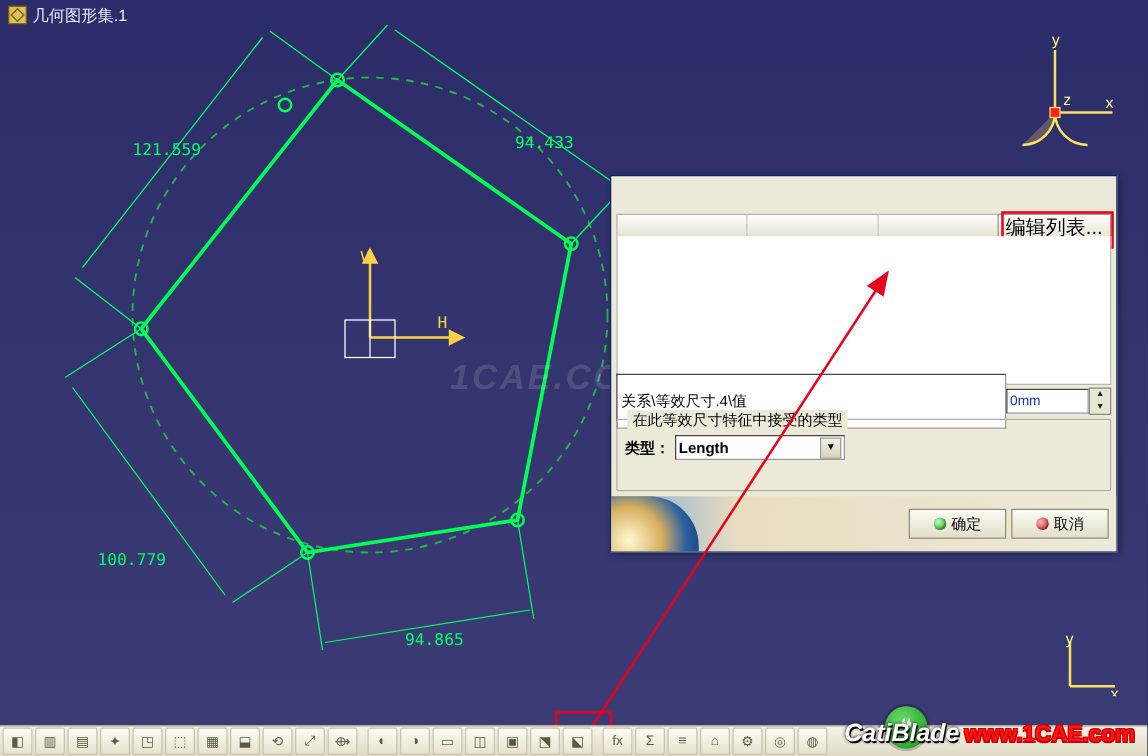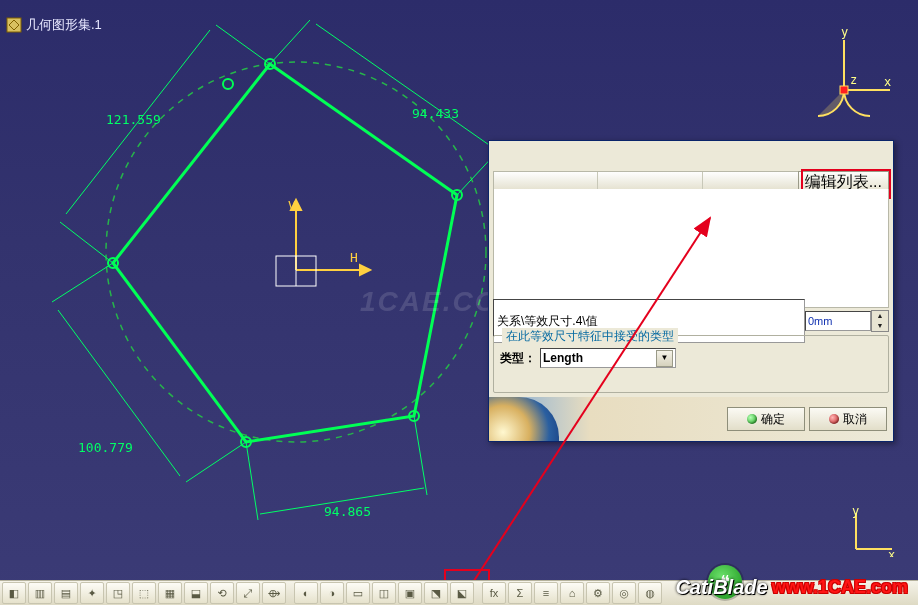--- a/index.html
+++ b/index.html
@@ -10,24 +10,24 @@
     overflow: hidden;
     background: #2d2d66;
   }
   .viewport {
     position: relative;
     width: 918px; height: 605px;
     background: linear-gradient(to bottom, #2c2c6a 0%, #33336e 40%, #3b3b76 100%);
   }
   .tree-label {
     position: absolute;
-    left: 6px; top: 16px;
+    left: 6px; top: 4px;
     color: #e8e8ff;
     font-size: 13px;
-    display: flex; align-items: center;
+    display: flex; align-items: flex-start;
   }
   .tree-label .ticon {
     width: 16px; height: 16px; margin-right: 4px;
     display: inline-block;
   }
   
   .axis-ind {
     position: absolute; right: 24px; top: 28px;
     width: 100px; height: 100px;
     color: #ffff88;
@@ -136,21 +136,21 @@
   .spin-btns div { flex:1; font-size:7px; line-height:9px; text-align:center; color:#222;}
   .group-frame {
     position: absolute; left: 0; right: 0; top: 164px;
     height: 48px;
     border: 1px solid #b0b0a0;
     border-radius: 2px;
     padding: 4px 6px;
   }
   .group-title {
     position: absolute; top: -8px; left: 8px;
-    background: #ece9d8; padding: 0 4px; font-size: 12px; color: #0369a1;
+    background: #ece9d8; padding: 0 4px; font-size: 12px; color: #000000;
   }
   .type-row { display: flex; align-items: center; margin-top: 8px; font-weight: bold; }
   .type-row label { margin-right: 4px; font-size: 12px; }
   .type-select {
     width: 130px; height: 18px;
     background: #fff; border: 1px inset #999;
     font-size: 12px; padding: 0 2px;
     display: flex; align-items: center; justify-content: space-between;
   }
   .type-select .dd {

